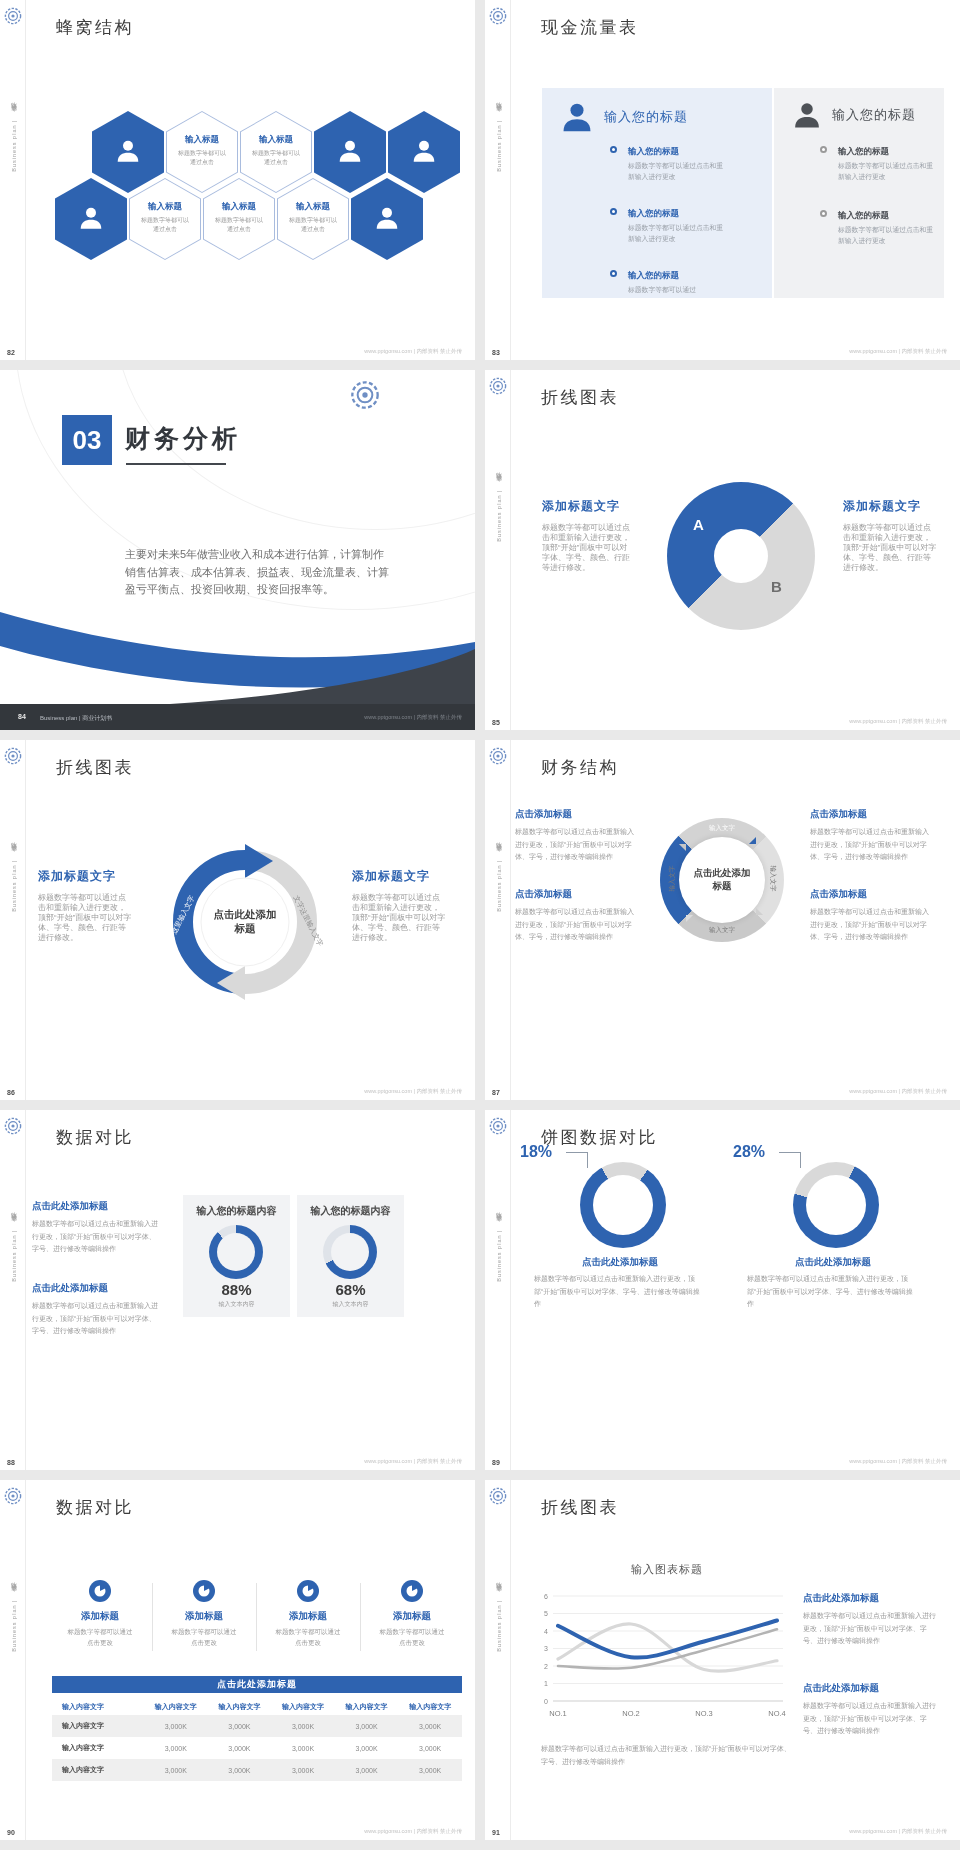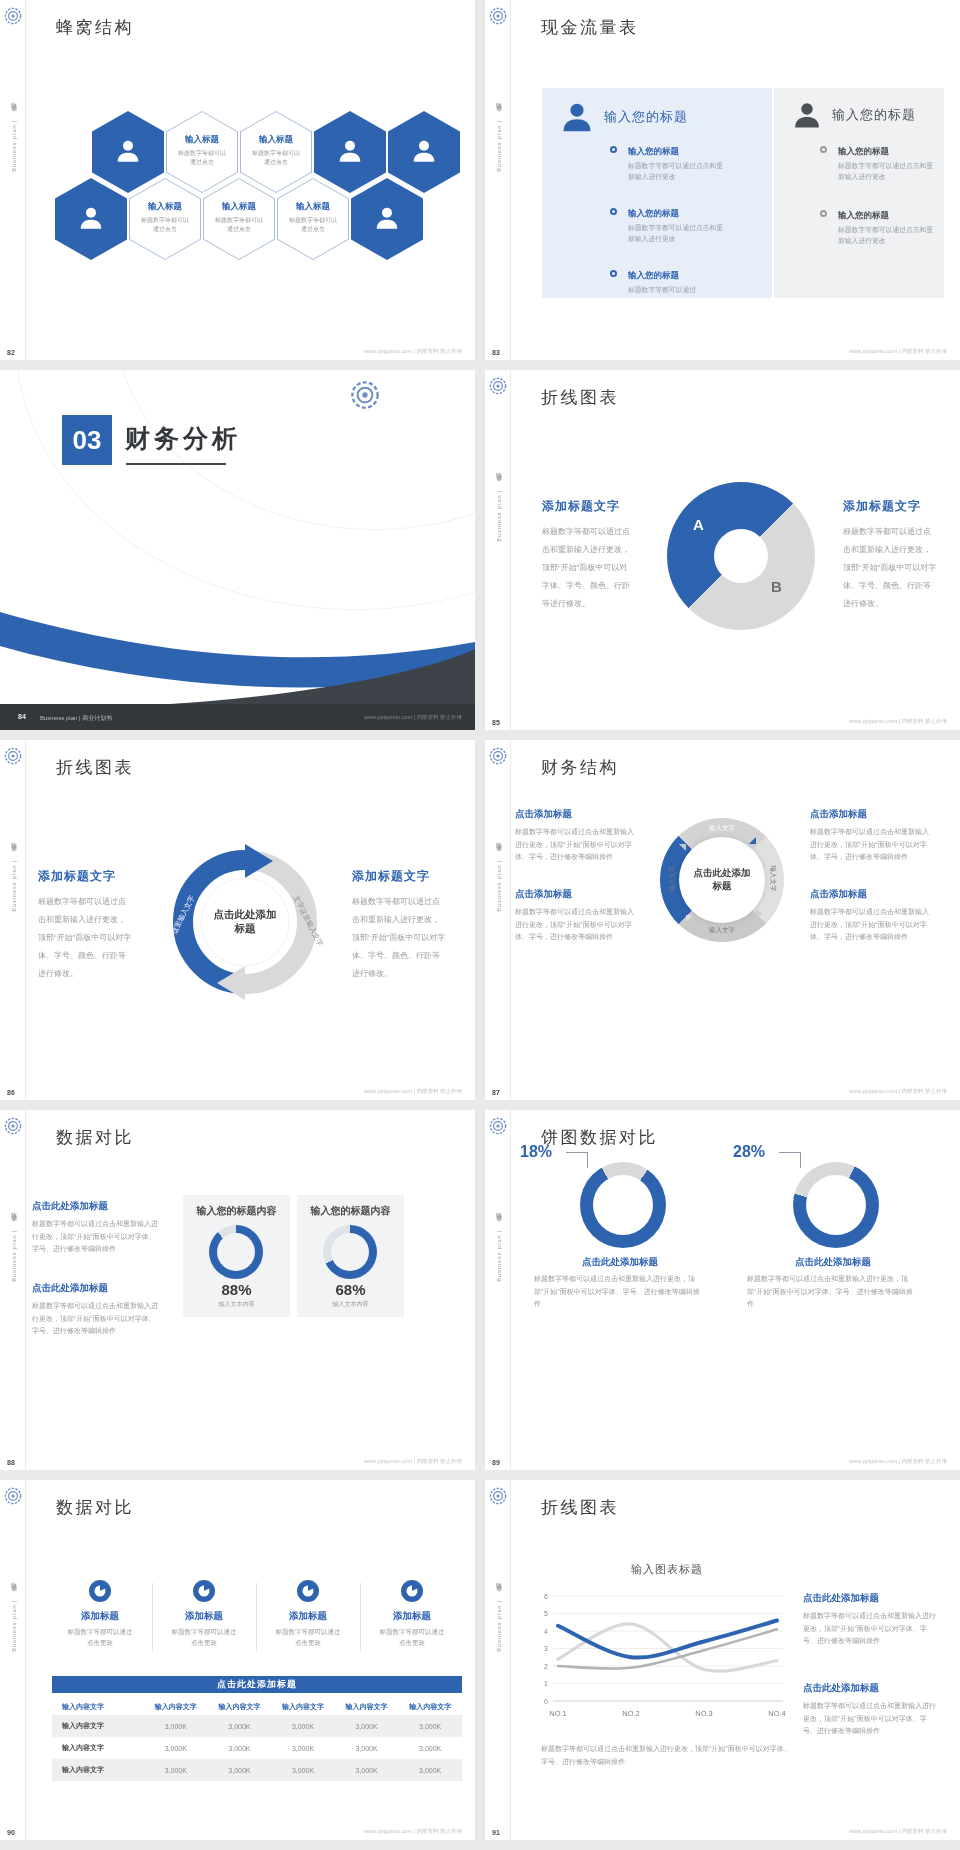--- a/index.html
+++ b/index.html
@@ -46,21 +46,21 @@
   .pgray .tli .mark{border:2px solid #9a9a9a;}
   .tli .tt{font-size:8.5px;font-weight:bold;}
   .pblue .tli .tt{color:var(--blue);}
   .pgray .tli .tt{color:#4a4e54;}
   .tli .tb{margin-top:3px;font-size:6.8px;line-height:10.5px;color:#9aa0a8;}
   
   .blk-t{font-weight:bold;color:var(--blue);}
   .blk-t.lg{font-size:12px;letter-spacing:1px;}
   .blk-t.sm{font-size:9.5px;}
   .blk-b{color:#9a9a9a;}
-  .blk-b.lg{font-size:8px;line-height:18px;margin-top:8px;}
+  .blk-b.lg{font-size:8px;line-height:10px;margin-top:8px;}
   .blk-b.sm{font-size:7px;line-height:12.5px;margin-top:5px;}
   
   .donut{border-radius:50%;position:absolute;}
   .donut::after{content:"";position:absolute;border-radius:50%;background:#fff;}
   .d85{left:182px;top:112px;width:148px;height:148px;
        background:conic-gradient(from 225deg,var(--blue) 0 50%,#d9d9d9 50% 100%);}
   .d85::after{inset:47px;}
   .d88{width:54px;height:54px;left:26px;top:30px;}
   .d88::after{inset:8px;background:#f2f3f5;}
   .d89{width:86px;height:86px;left:60px;top:22px;}
@@ -261,20 +261,21 @@
 <div class="slide" style="left:0;top:370px">
   <div class="tex" style="width:520px;height:420px;right:-160px;top:-260px"></div>
   <div class="tex" style="width:680px;height:540px;right:-220px;top:-300px"></div>
   <svg style="position:absolute;right:95px;top:10px" width="30" height="30" viewBox="0 0 18 18">
       <use href="#logo"></use>
     </svg>
 
   <div class="sq08">03</div>
   <div class="t84">财务分析</div>
   <div class="u84"></div>
+  <div class="b84 cjk">主要对未来5年做营业收入和成本进行估算，计算制作销售估算表、成本估算表、损益表、现金流量表、计算盈亏平衡点、投资回收期、投资回报率等。</div>
 
   <svg style="position:absolute;left:0;bottom:26px" width="475" height="110" viewBox="0 0 475 110">
     <path d="M0,18 C140,58 300,80 475,48 L475,78 C320,108 140,92 0,52 Z" fill="#2e63b0"></path>
     <path d="M170,110 C300,102 420,80 475,55 L475,110 Z" fill="#3e434a"></path>
     <path d="M0,52 C140,92 320,108 475,78 L475,110 L0,110 Z" fill="#ffffff" opacity="0.0"></path>
   </svg>
 
   <div class="s84foot">
     <div class="fp">84</div>
     <div class="fl">Business plan | 商业计划书</div>

